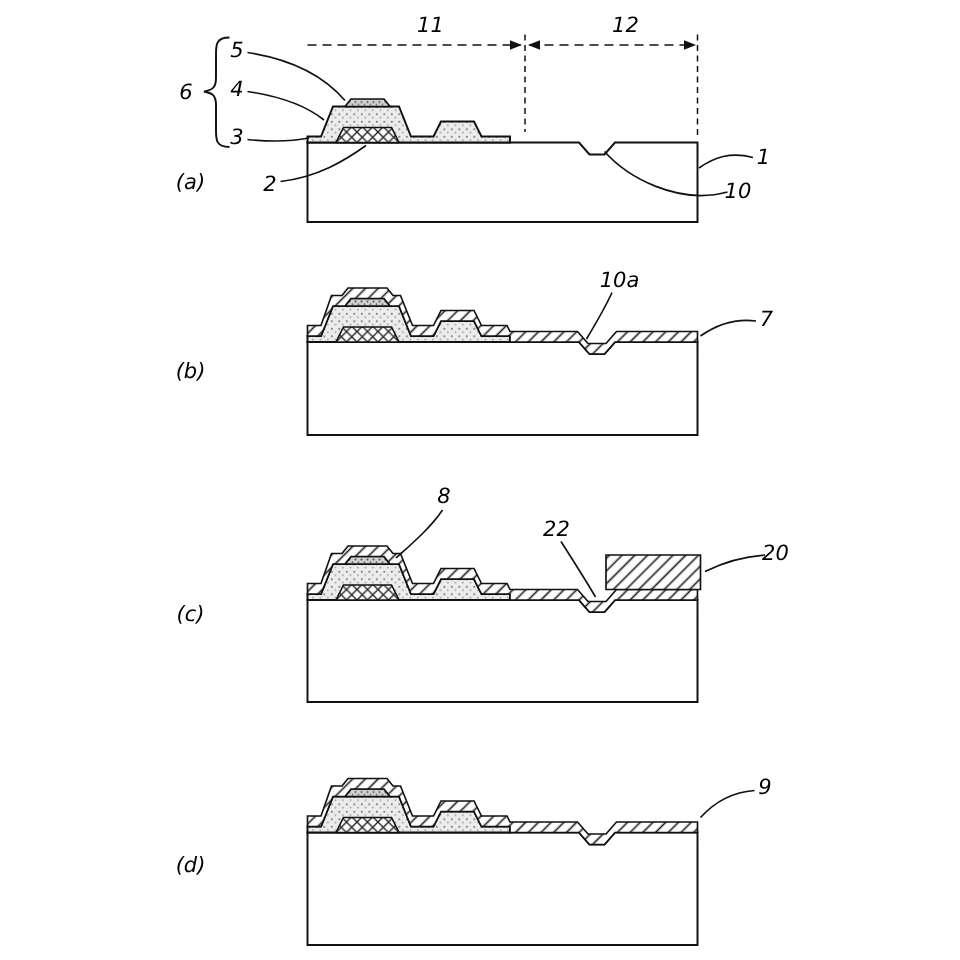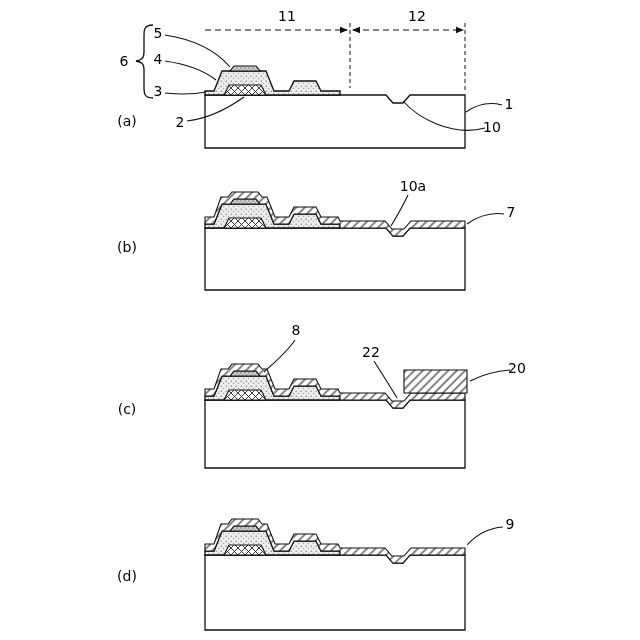--- a/index.html
+++ b/index.html
@@ -1,16 +1,16 @@
 <!DOCTYPE html>
 <html><head>
 <meta charset="utf-8">
 <style>
   html,body { margin:0; padding:0; background:#ffffff; }
-  .page { width:640px; height:640px; position:relative; background:#fff; overflow:hidden; }
+  .page { width:640px; height:640px; position:relative; background:#fff; overflow:hidden;font-style:italic; }
   svg { display:block; }
   text {
     font-family:"DejaVu Sans","Liberation Sans",sans-serif;
     font-size:14px; fill:#000;
   }
   .mid { text-anchor:middle; }
   .ln   { stroke:#111; stroke-width:1.3; }
   .ln2  { stroke:#111; stroke-width:1.1; }
   .white { fill:#fff; }
   .leader { fill:none; stroke:#111; stroke-width:1.1; }

